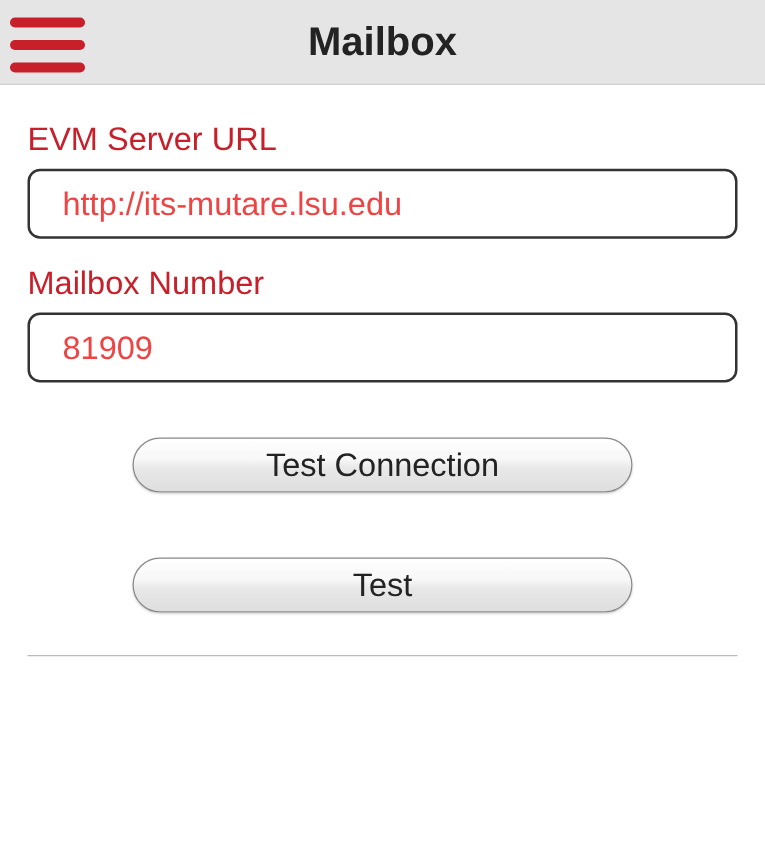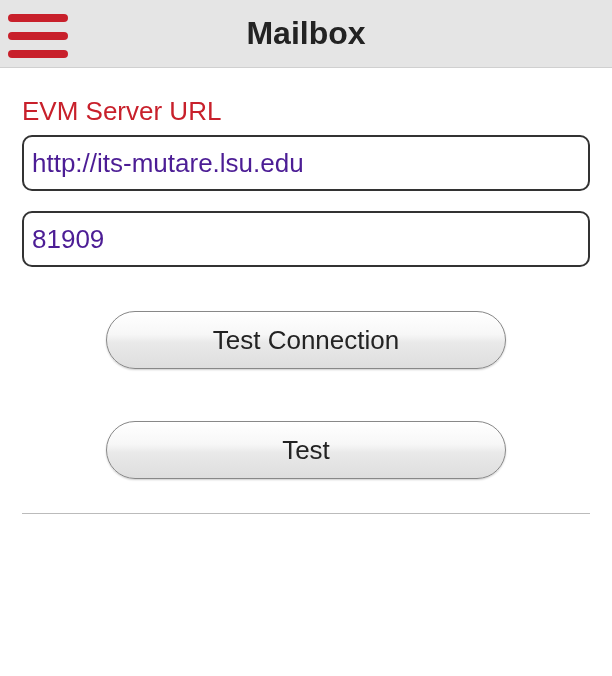--- a/index.html
+++ b/index.html
@@ -51,33 +51,33 @@
       color: #c8202b;
       font-size: 26px;
       margin-bottom: 8px;
     }
     .text-input {
       width: 100%;
       height: 56px;
       border: 2px solid #333;
       border-radius: 10px;
       font-size: 26px;
-      padding: 0 8px;
-      color: #4c1d95;
+      padding: 0 26px;
+      color: #ef4444;
       background: #fff;
       margin-bottom: 20px;
     }
     .btn-container {
       display: flex;
       justify-content: center;
       margin-top: 24px;
     }
     .btn {
       width: 400px;
-      height: 58px;
+      height: 44px;
       border-radius: 30px;
       border: 1px solid #888;
       background: linear-gradient(to bottom, #ffffff 0%, #f7f7f7 40%, #e9e9e9 55%, #dedede 100%);
       font-size: 26px;
       color: #232323;
       cursor: pointer;
       box-shadow: 0 1px 2px rgba(0,0,0,0.2), inset 0 1px 0 rgba(255,255,255,0.6);
       margin-bottom: 28px;
     }
     .divider {
@@ -101,20 +101,21 @@
     <span></span>
   </div>
   <div class="header-title">Mailbox</div>
 </div>
 
 <div class="content">
 
   <div class="field-label">EVM Server URL</div>
   <input type="text" class="text-input" value="http://its-mutare.lsu.edu" style="">
 
+  <div class="field-label">Mailbox Number</div>
   <input type="text" class="text-input" value="81909" style="">
 
   <div class="btn-container">
     <button class="btn">Test Connection</button>
   </div>
 
   <div class="btn-container">
     <button class="btn">Test</button>
   </div>
 

